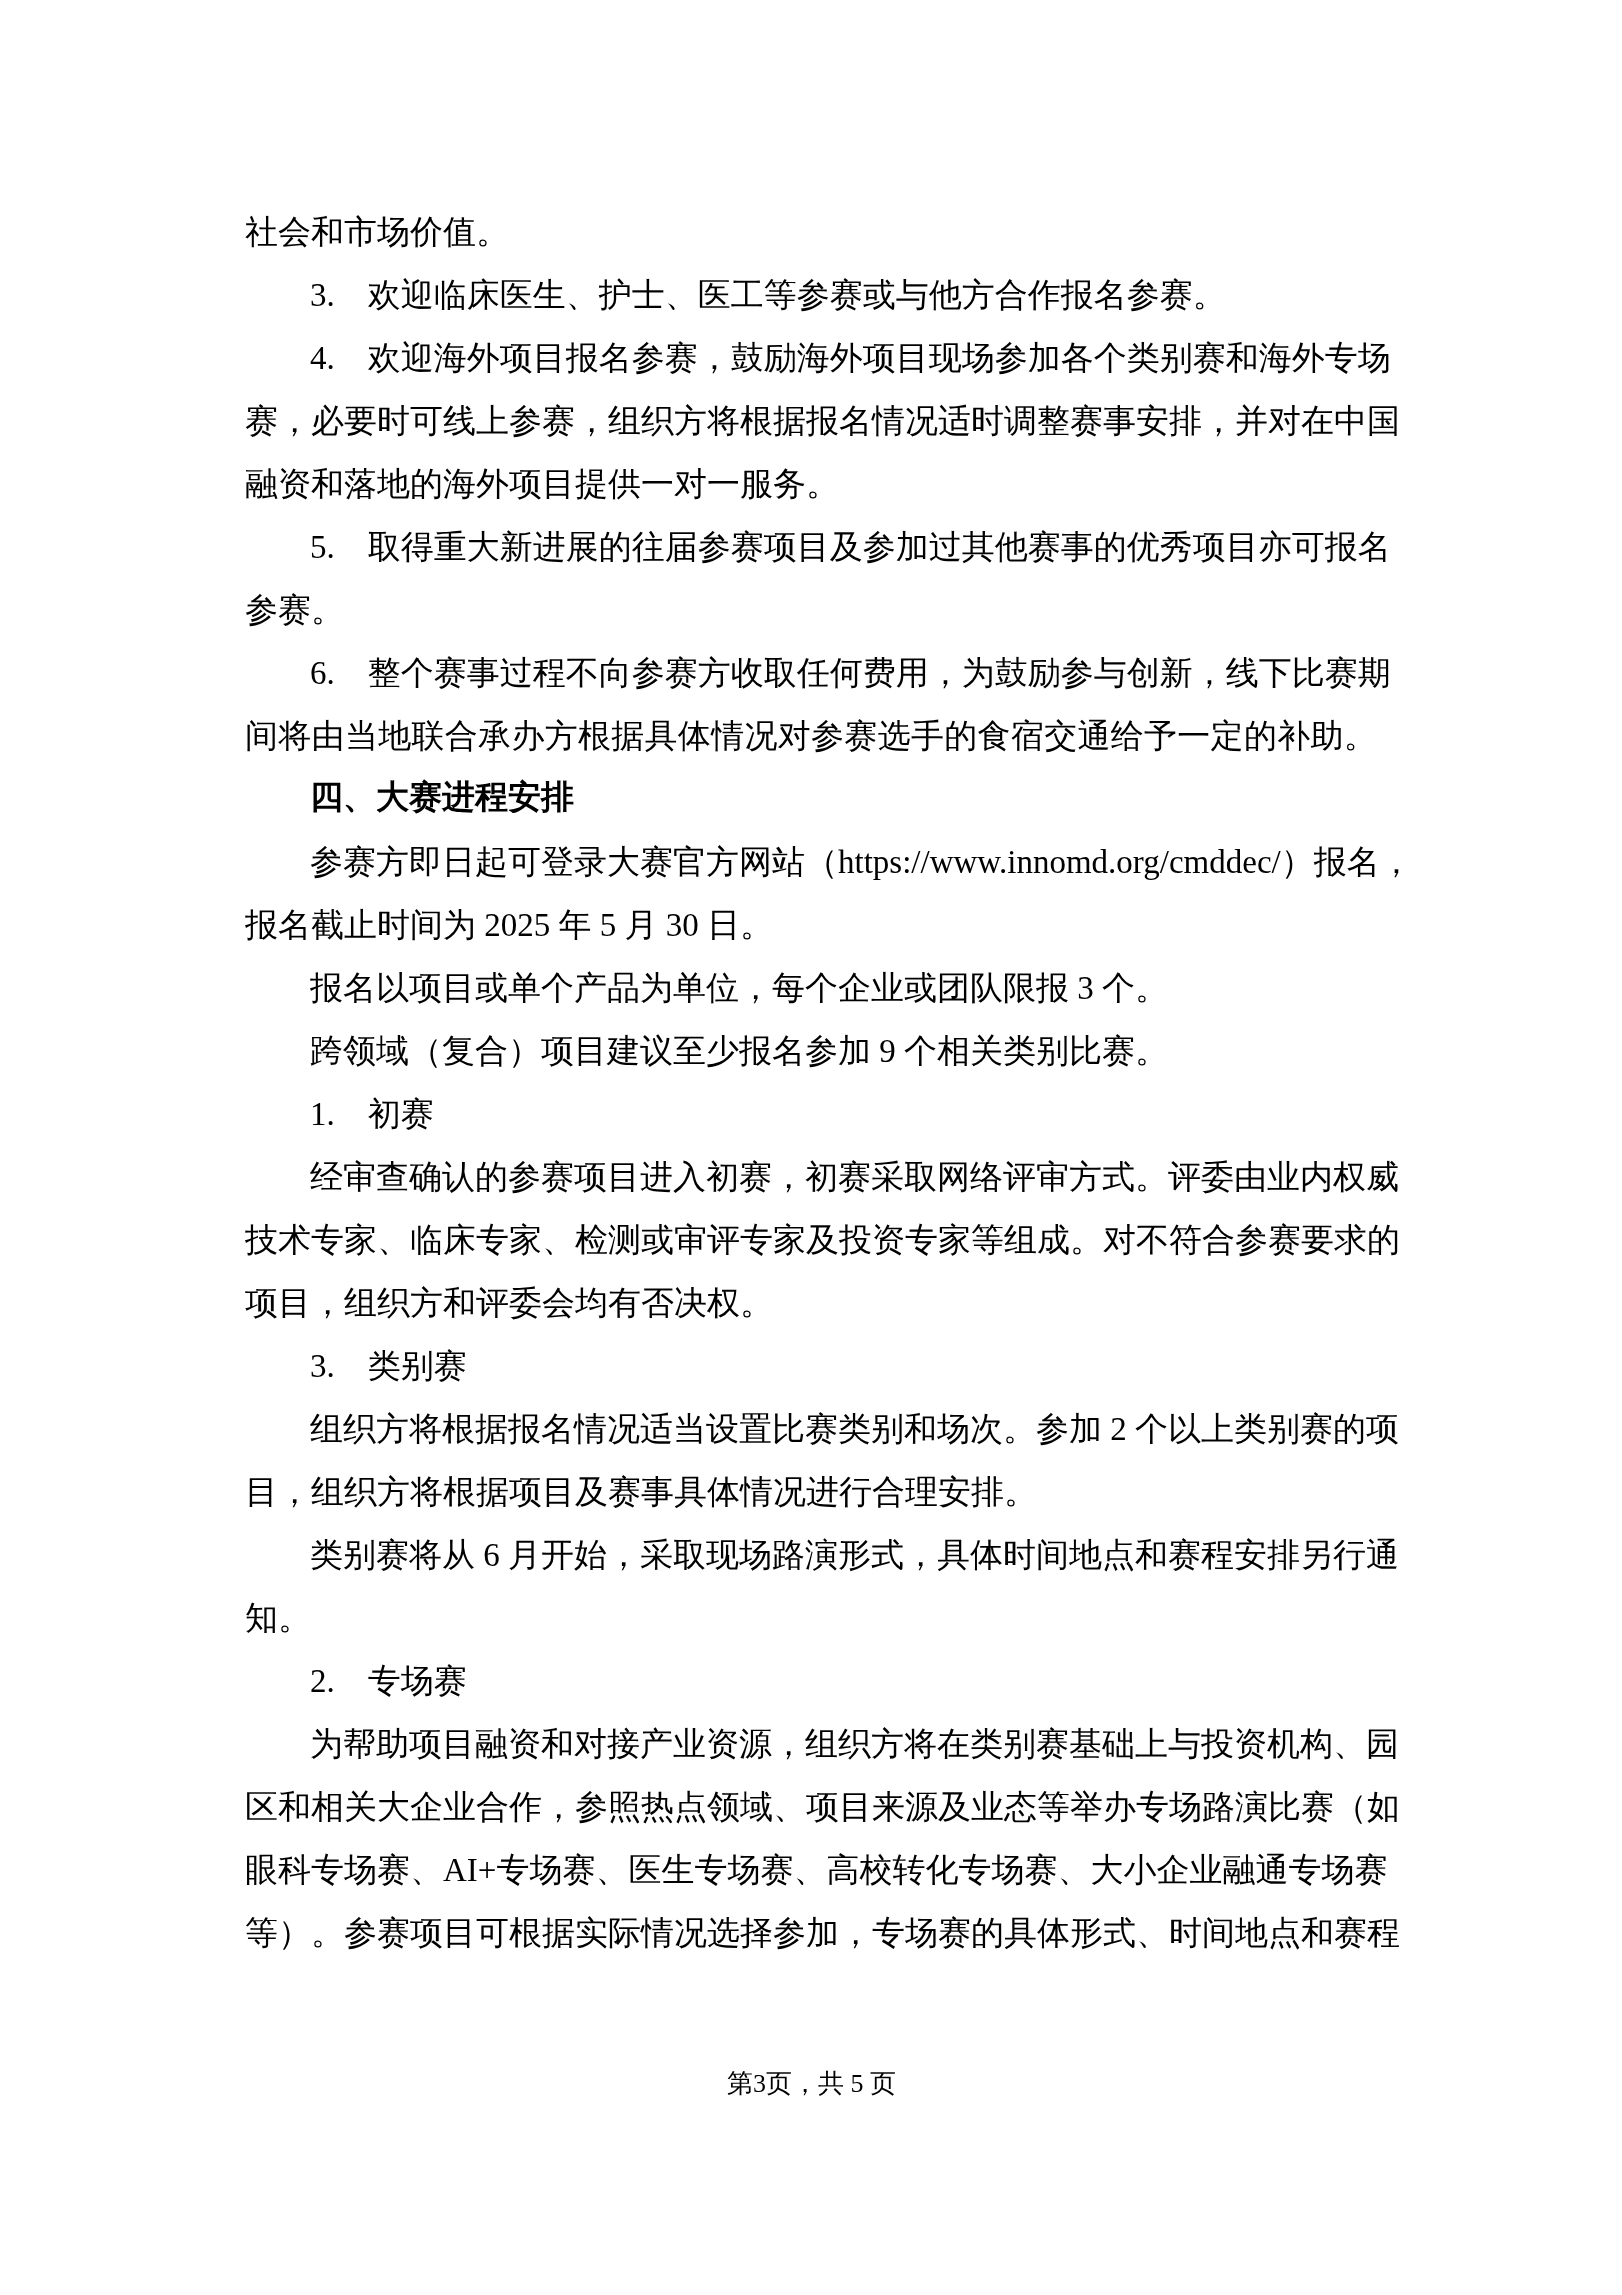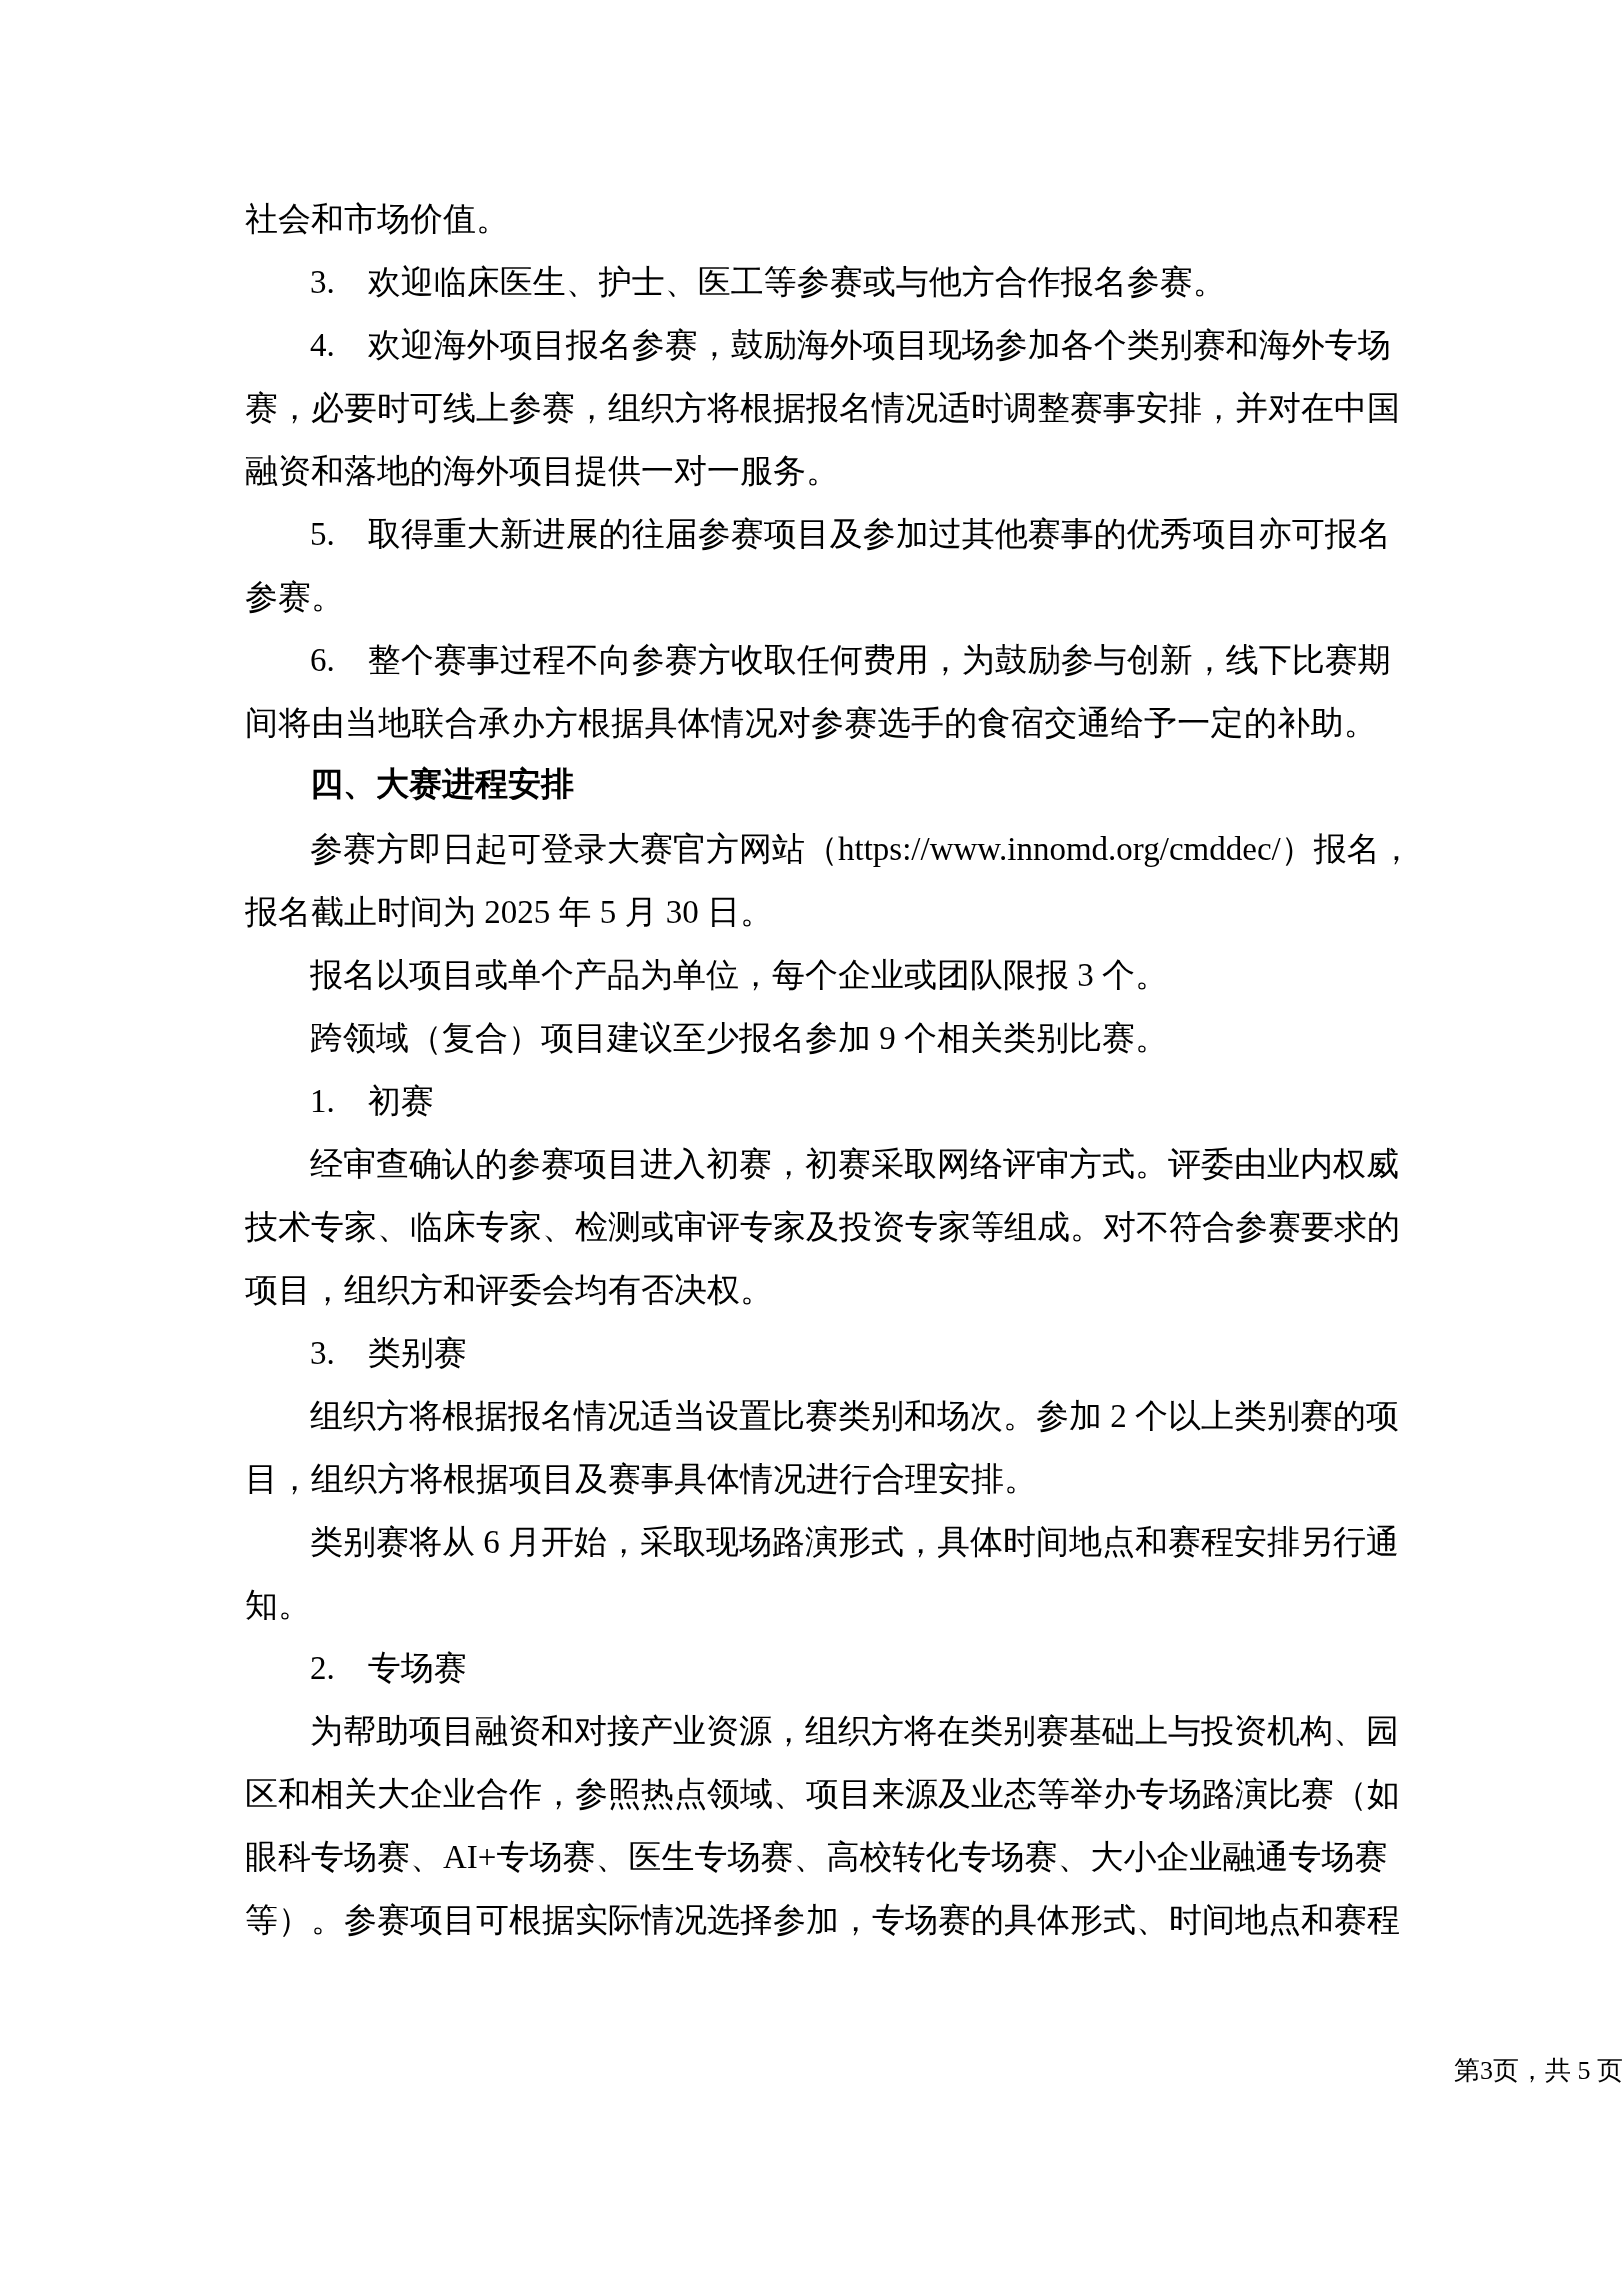--- a/index.html
+++ b/index.html
@@ -10,21 +10,21 @@
   body {
     position: relative;
     width: 1623px;
     height: 2295px;
     font-family: "Liberation Serif", "DejaVu Serif", serif;
     color: #000000;
     overflow: hidden;
   }
   .page {
     position: absolute;
-    left: 0; top: 0;
+    left: 0; top: 13px;
     width: 1623px;
     height: 1671px;
     background: #ffffff;
   }
   .text-body {
     position: absolute;
     left: 245px;
     top: 188px;
     width: 1132px;
   }
@@ -61,21 +61,21 @@
   .bold-seg {
     font-weight: normal;
   }
   .page-footer {
     position: absolute;
     left: 0;
     top: 2055px;
     width: 1623px;
     height: 31px;
     line-height: 31px;
-    text-align: right;
+    text-align: center;
     font-size: 26px;
     font-family: "Liberation Serif", "DejaVu Serif", serif;
     color: #000000;
   }
 </style>
 </head>
 <body>
 
 <div class="page">
   <div class="text-body" id="doc-lines">

